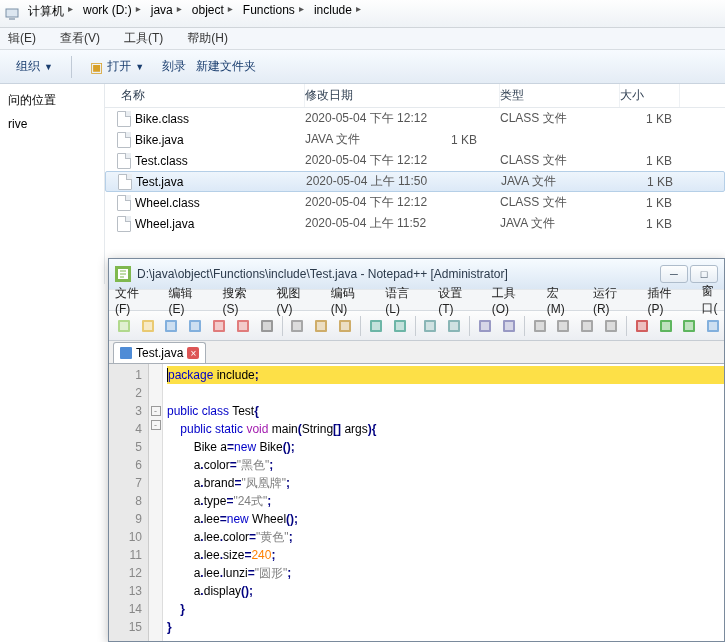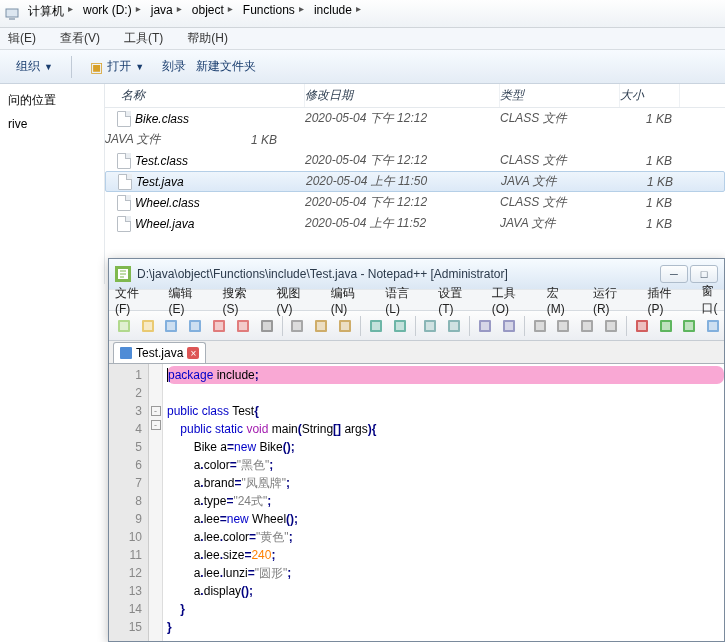--- a/index.html
+++ b/index.html
@@ -22,21 +22,21 @@
 .tb-link { color:#1a3e6f; cursor:pointer; }
 .tb-div { width:1px; height:22px; background:#c0cad6; }
 .open-icn { color:#d8a028; font-size:14px; }
 
 
 .expbody { display:flex; height:200px; }
 .nav { width:105px; border-right:1px solid #e5e9ed; padding-top:8px; }
 .nav-item { padding:4px 0 4px:6px; color:#000000; margin-bottom:8px; padding-left:8px; }
 
 
-.files { flex:1;font-style:italic; }
+.files { flex:1; }
 .fhead { display:flex; height:24px; align-items:center; border-bottom:1px solid #e5e9ed; color:#3a4a5c; }
 .frow { display:flex; height:21px; align-items:center; }
 .frow.selected { background:linear-gradient(#eef5fc,#dce9f7); border:1px solid #b5cfe7; border-radius:2px; }
 .col-name { width:200px; padding-left:12px; display:flex; align-items:center; gap:4px; }
 .col-date { width:195px; color:#555; }
 .col-type { width:120px; color:#555; }
 .col-size { width:60px; text-align:right; color:#555; padding-right:8px; }
 .fhead .col-name,.fhead .col-date,.fhead .col-type,.fhead .col-size { border-right:1px solid #eef1f4; height:100%; display:flex; align-items:center; color:#2d3d50; }
 .fhead .col-name { padding-left:16px; }
 .file-icon { width:14px; height:16px; border:1px solid #b8bec5; border-radius:1px; background:#fff; position:relative; }
@@ -60,21 +60,21 @@
 .tabbar { height:23px; background:#f0f0f0; border-bottom:1px solid #a9b0b8; display:flex; align-items:flex-end; padding-left:4px; }
 .tab { height:21px; background:#fff; border:1px solid #a9b0b8; border-bottom:none; border-radius:3px 3px 0 0; display:flex; align-items:center; padding:0 6px; gap:4px; font-family:"SimSun",monospace; }
 .tab .dicon { width:12px; height:12px; background:#4f8cd6; border-radius:1px; }
 .tab .cls { width:12px; height:12px; background:#d55; color:#fff; font-size:10px; display:flex; align-items:center; justify-content:center; border-radius:2px; cursor:pointer; }
 
 .editor { display:flex; height:calc(100% - 30px - 22px - 30px - 23px); background:#fff; font-family:Consolas,"Courier New",monospace; font-size:13px; }
 .gut { width:40px; background:#e9e9e9; color:#888; text-align:right; padding:2px 6px 0 0; border-right:1px solid #ccc; line-height:18px; }
 .fold { width:14px; background:#f5f5f5; border-right:1px solid #ddd; line-height:18px; text-align:center; color:#888; padding-top:2px; }
 .fold .fm { width:10px; height:10px; border:1px solid #999; margin:4px auto; font-size:9px; line-height:8px; cursor:pointer; }
 .code { flex:1; padding:2px 0 0 4px; line-height:18px; white-space:pre; color:#000; overflow:hidden; }
-.code .l1 { background:#f9a8d4; display:block;border-radius:7px; }
+.code .l1 { background:#fde047; display:block; }
 .kw { color:#0000c8; }
 .typ { color:#a21caf; }
 .str { color:#808080; }
 .num { color:#ff8000; }
 .pun { color:#000080; font-weight:bold; }
 .cursor { border-left:1px solid #000; animation:blink 1s infinite; }
 @keyframes blink { 50% { opacity:0; } }
 </style>
 </head>
 <body>
@@ -152,20 +152,24 @@
         <div class="frow">
           <div class="col-name">
             <span class="file-icon"></span>
             <span>Bike.class</span>
           </div>
           <div class="col-date">2020-05-04 下午 12:12</div>
           <div class="col-type">CLASS 文件</div>
           <div class="col-size">1 KB</div>
         </div>
         <div class="frow">
+          <div class="col-name">
+            <span class="file-icon"></span>
+            <span>Bike.java</span>
+          </div>
           <div class="col-type">JAVA 文件</div>
           <div class="col-size">1 KB</div>
         </div>
         <div class="frow">
           <div class="col-name">
             <span class="file-icon"></span>
             <span>Test.class</span>
           </div>
           <div class="col-date">2020-05-04 下午 12:12</div>
           <div class="col-type">CLASS 文件</div>

